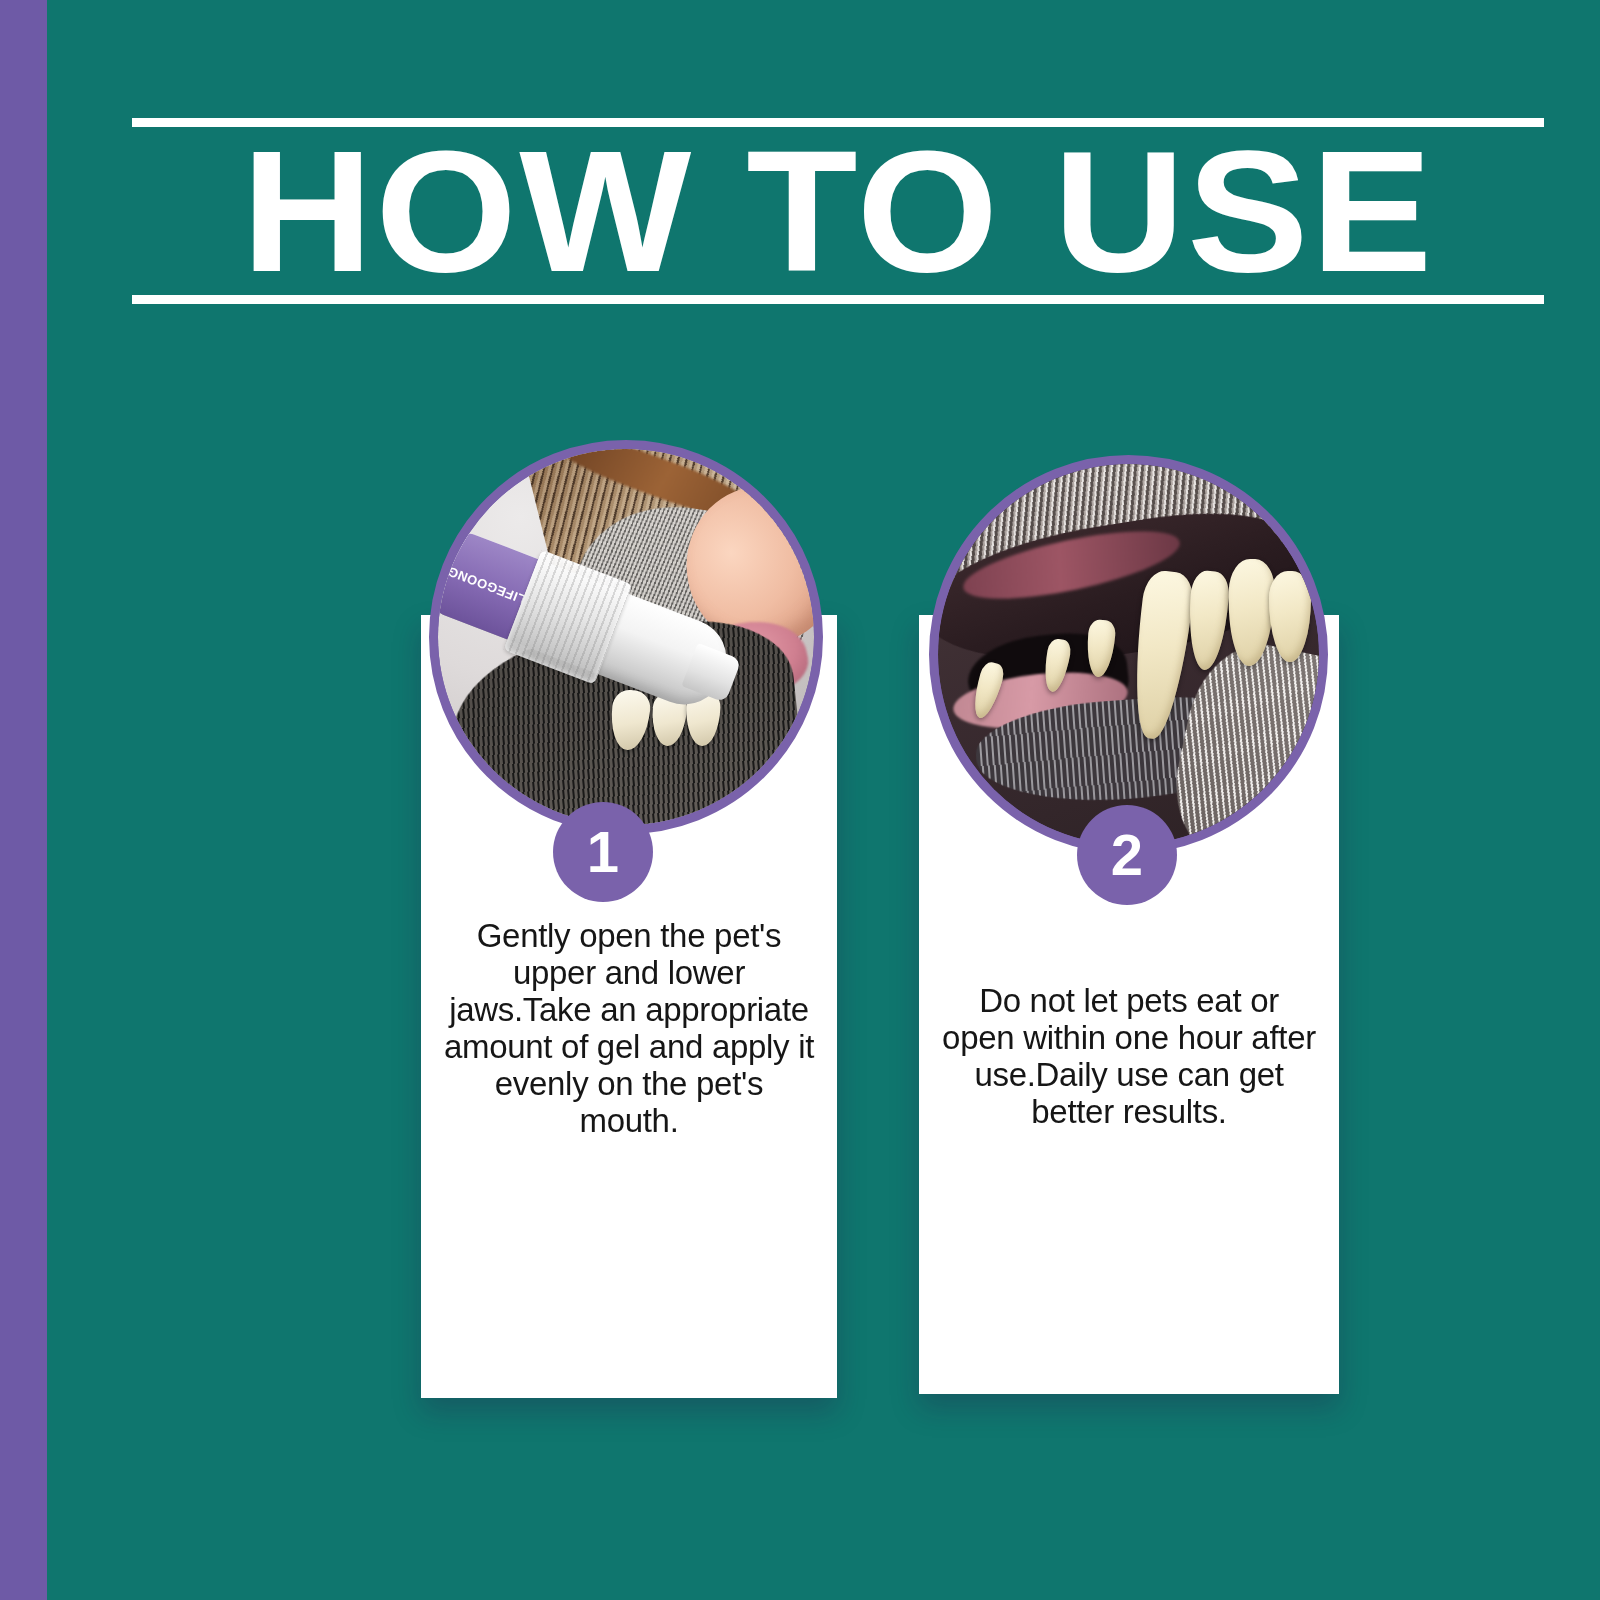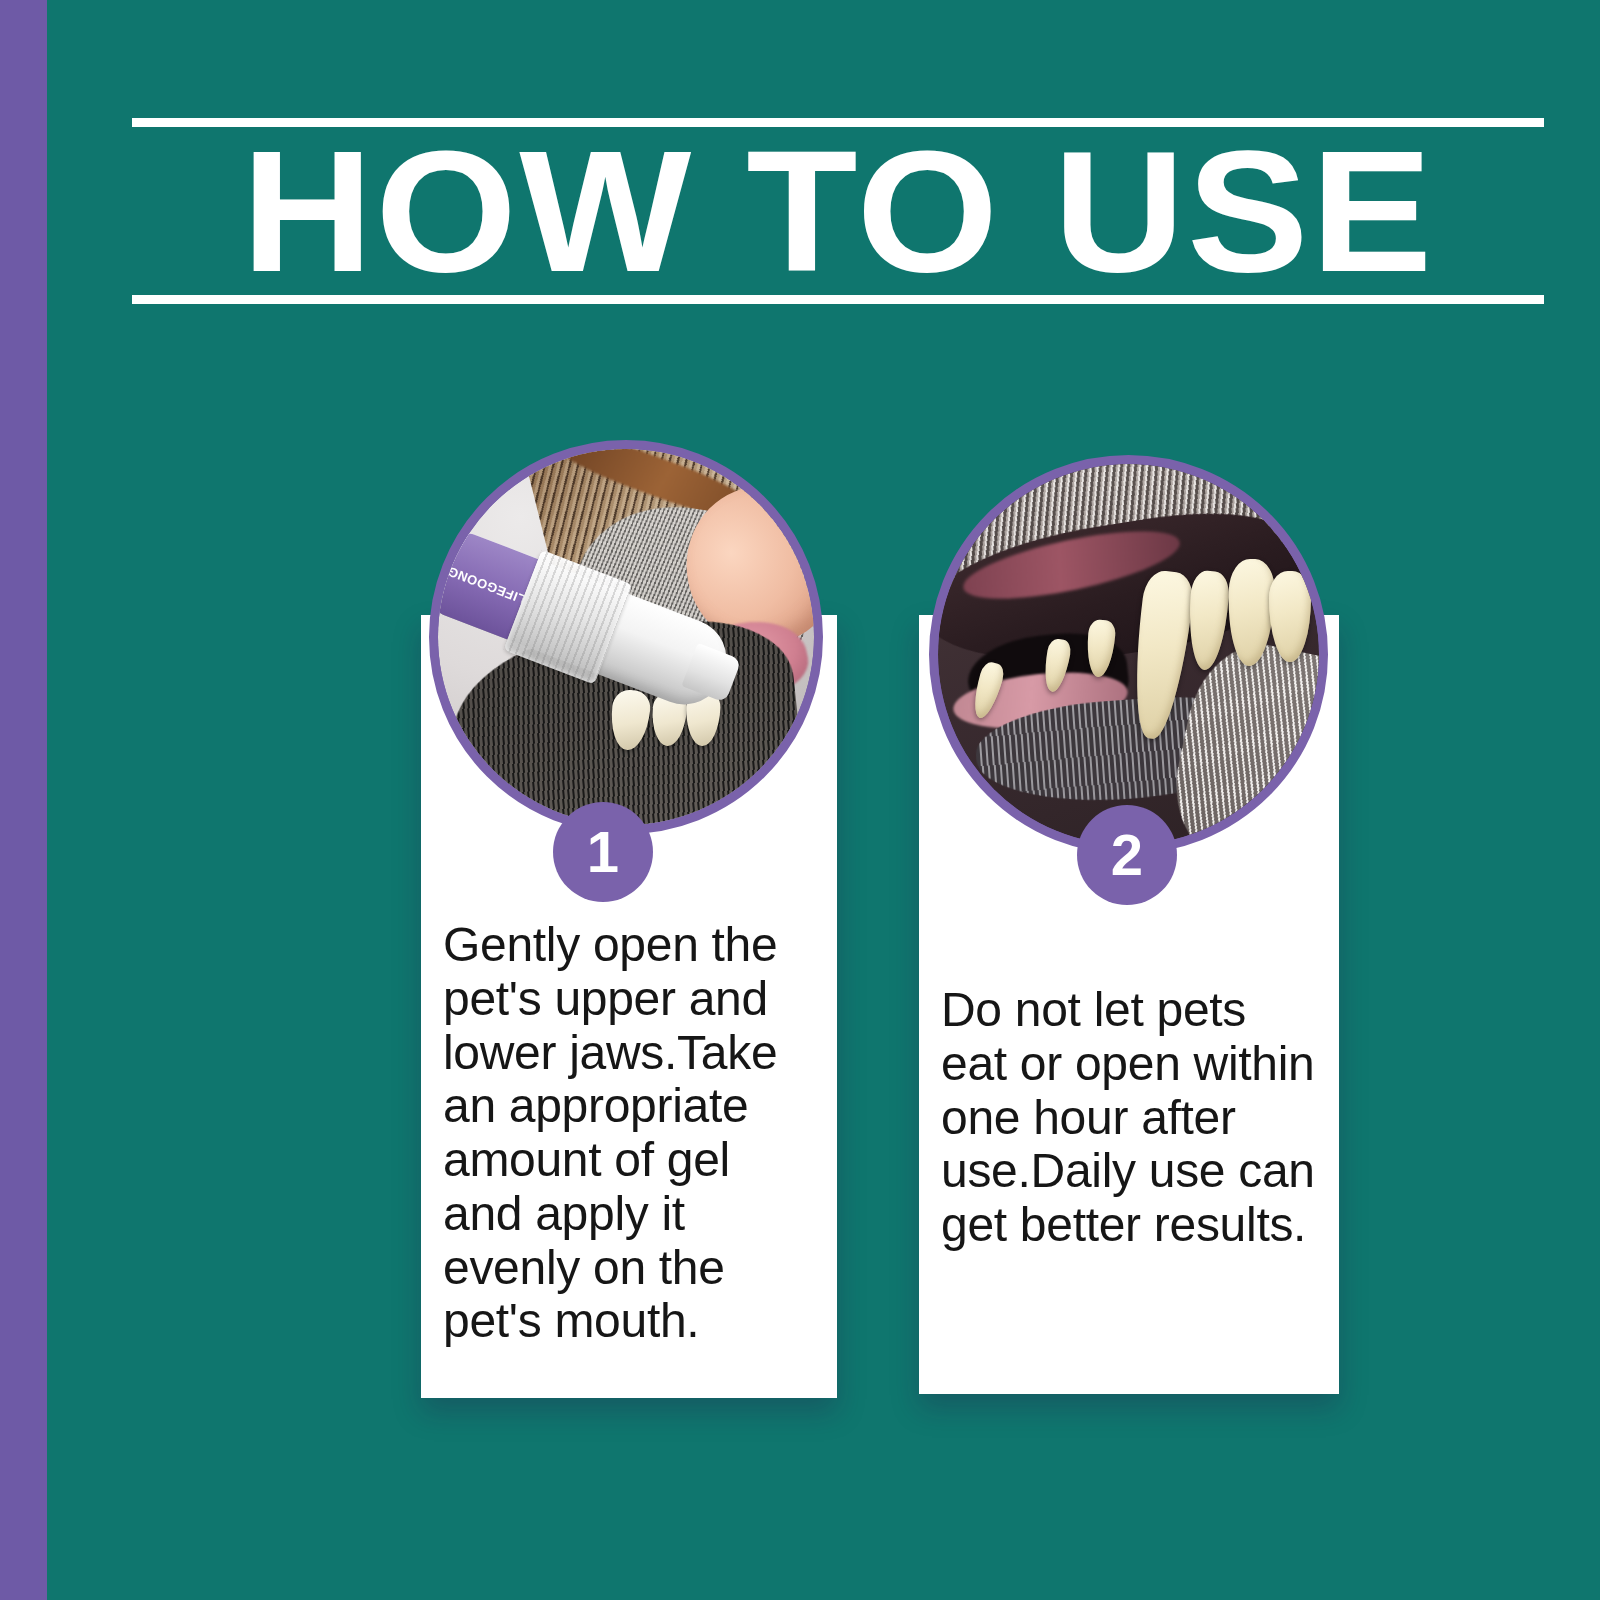--- a/index.html
+++ b/index.html
@@ -309,23 +309,24 @@
     font-family: "Liberation Sans", sans-serif;
   }
   #step-1 .badge { left: 132px; top: 362px; }
   #step-2 .badge { left: 158px; top: 350px; }
 
   
   .card-text {
     position: absolute;
     left: 22px;
     right: 22px;
+    text-align: center;
     color: #161616;
     font-family: "Liberation Sans", sans-serif;
-    font-size: 48px;
+    font-size: 33px;
     line-height: 1.12;
     letter-spacing: -0.3px;
   }
   #step-1 .card-text { top: 478px; }
   #step-2 .card-text { top: 528px; }
 </style>
 </head>
 <body>
 
 <div id="stage">

